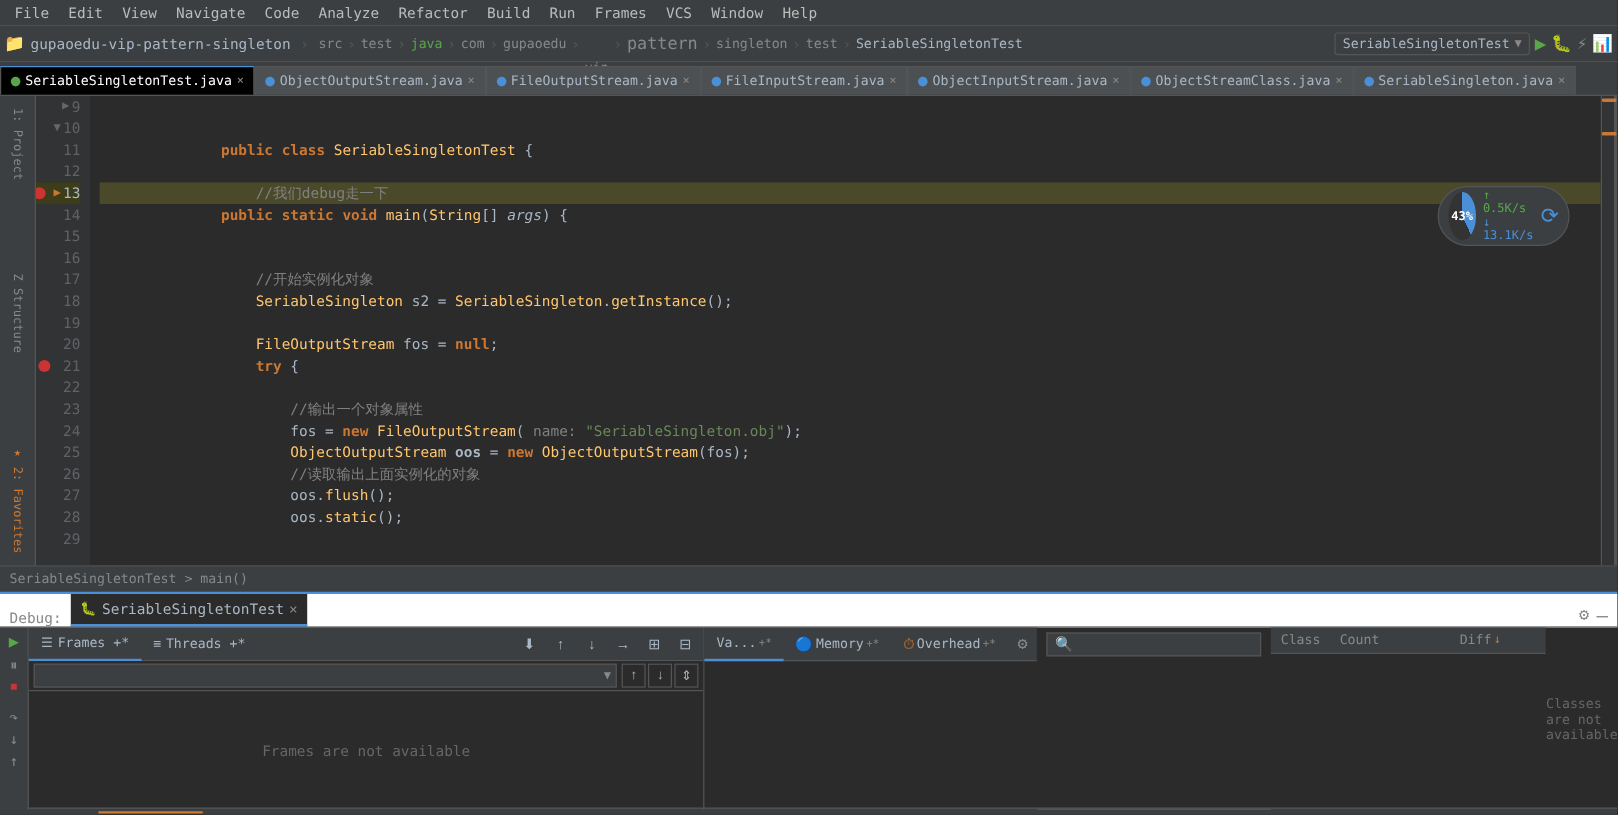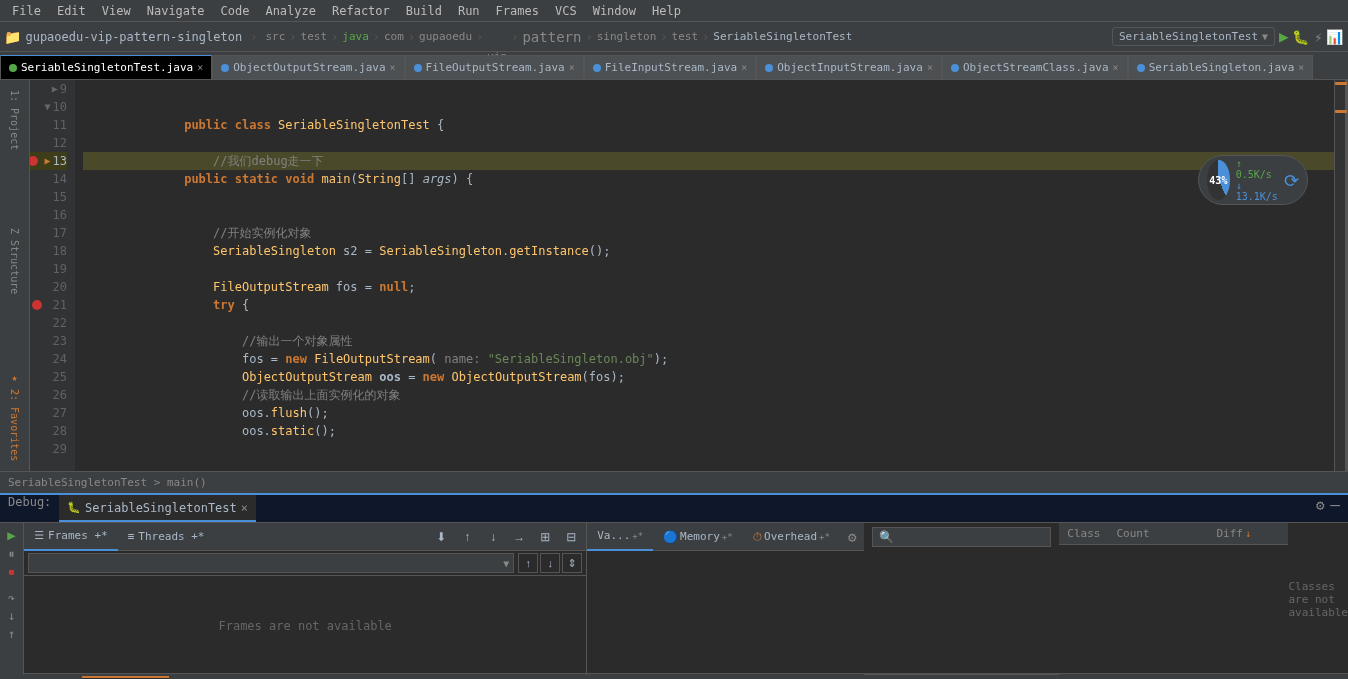--- a/index.html
+++ b/index.html
@@ -302,21 +302,21 @@
     </div>
   </div>
 </div>
 
 <div class="code-breadcrumb">
   <span>SeriableSingletonTest &gt; main()</span>
 </div>
 
 <div class="debug-panel">
 
-  <div style="background:#0f172a; height:28px; display:flex; align-items:flex-start; border-bottom:1px solid #555;">
+  <div style="background:#ffffff; height:28px; display:flex; align-items:flex-end; border-bottom:1px solid #555;">
     <span style="color:#888; font-size:12px; padding: 0 8px;">Debug:</span>
 
     <div style="display:flex; align-items:center; gap:4px; background:#2b2b2b; padding:0 8px; height:100%; border-bottom:2px solid #4a90d9;">
       <span style="font-size:11px;">🐛</span>
       <span style="font-size:12px; color:#a9b7c6;">SeriableSingletonTest</span>
       <span style="color:#888; cursor:pointer; font-size:12px;">×</span>
     </div>
 
     <div style="flex:1;"></div>
     <div style="display:flex; gap:6px; padding:0 8px; align-items:center;">

